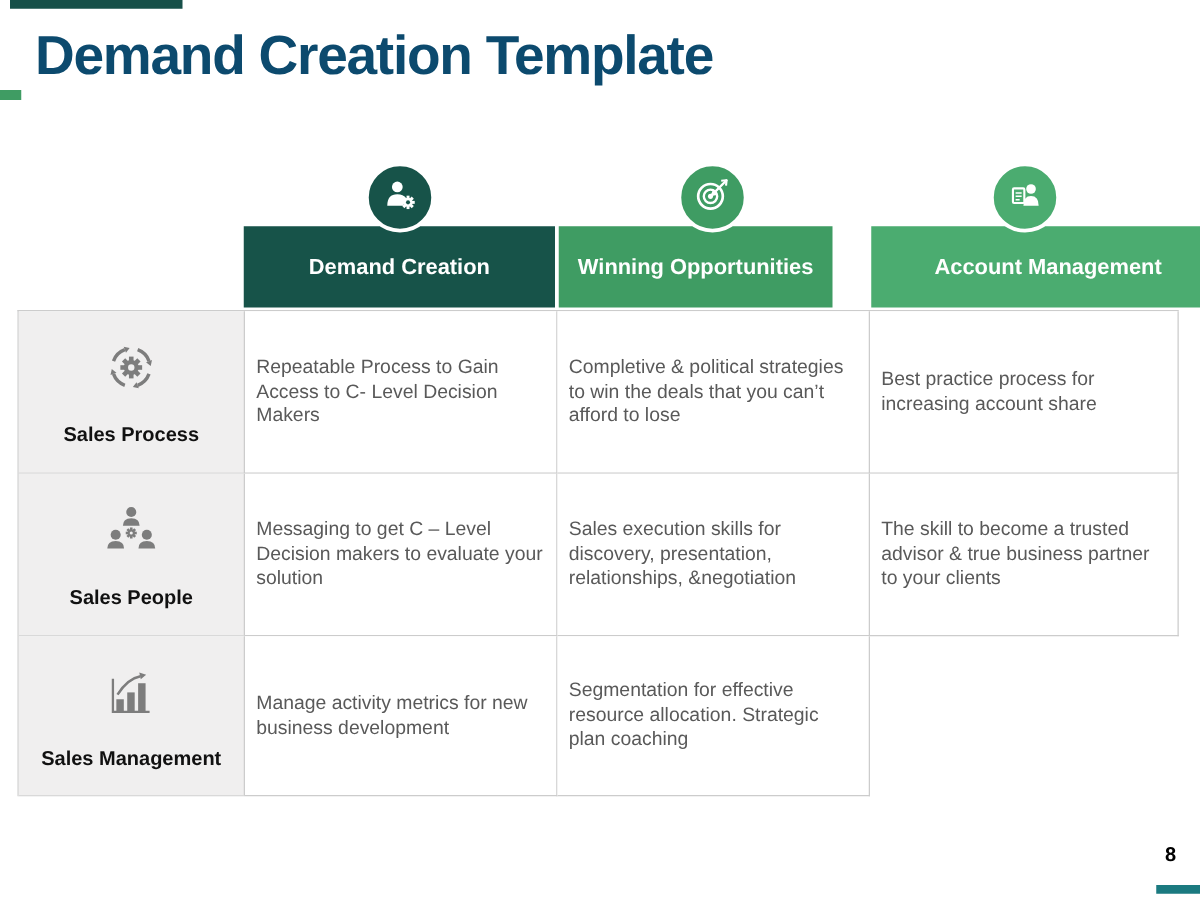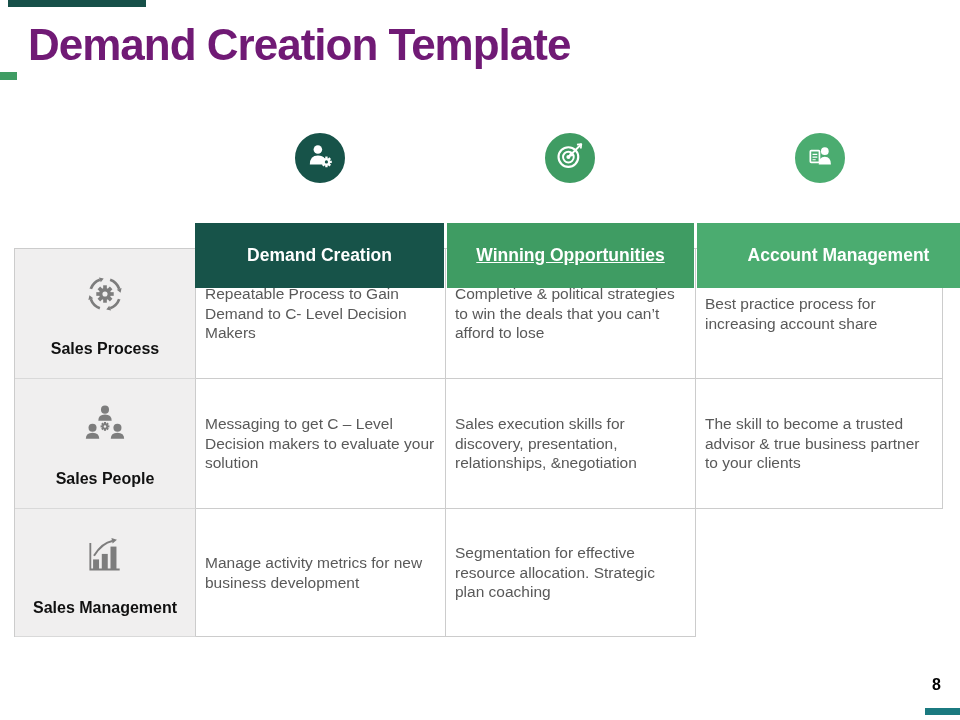--- a/index.html
+++ b/index.html
@@ -5,37 +5,37 @@
   * { margin:0; padding:0; box-sizing:border-box; }
   html,body { background:#fff; }
   .slide {
     position:relative; width:960px; height:720px; background:#ffffff;
     font-family:"Liberation Sans", sans-serif; overflow:hidden;
   }
   .top-bar { position:absolute; left:8px; top:0; width:138px; height:7px; background:#175049; }
   .left-dash { position:absolute; left:0; top:72px; width:17px; height:8px; background:#3F9C63; }
   .title {
     position:absolute; left:28px; top:22px; font-size:44px; font-weight:700;
-    color:#701a75; letter-spacing:-1px; line-height:1.05; white-space:nowrap;
+    color:#0c4a6e; letter-spacing:-1px; line-height:1.05; white-space:nowrap;
   }
   
   .hdr-circle {
     position:absolute; top:130px; width:56px; height:56px; border-radius:50%;
     border:3px solid #fff; display:flex; align-items:center; justify-content:center; z-index:2;
   }
   .hc1 { left:292px; background:#175349; }
   .hc2 { left:542px; background:#3F9C63; }
   .hc3 { left:792px; background:#4BAC70; }
   
   .band {
     position:absolute; top:181px; height:65px; display:flex; align-items:center;
-    justify-content:center; color:#fff; font-weight:700; font-size:17.5px; z-index:1;margin-top:42px;
+    justify-content:center; color:#fff; font-weight:700; font-size:17.5px; z-index:1;
   }
   .b1 { left:195px; width:249px; background:#175349; }
-  .b2 { left:447px; width:247px; background:#3F9C63;text-decoration:underline; }
+  .b2 { left:447px; width:219px; background:#3F9C63; }
   .b3 { left:697px; width:283px; background:#4BAC70; }
   
   .table-body {
     position:absolute; left:14px; top:248px;
     display:grid; grid-template-columns:181px 250px 250px 247px;
     grid-template-rows:130px 130px 128px;
     border-top:1px solid #cccccc; border-left:1px solid #cccccc;
   }
   .hcell {
     background:#F0EFEF; border-right:1px solid #cccccc; border-bottom:1px solid #d9d9d9;
@@ -134,21 +134,21 @@
               <rect x="-2" y="-9.5" width="4" height="19" transform="rotate(135)"></rect>
             </g>
             <circle r="6.5" fill="#7d7d7d"></circle>
             <circle r="2.8" fill="#F0EFEF"></circle>
           </g>
         </svg>
       </span>
       <span class="row-label">Sales Process</span>
     </div>
     <div class="bcell">
-      <span>Repeatable Process to Gain Demand to C- Level Decision Makers</span>
+      <span>Repeatable Process to Gain Access to C- Level Decision Makers</span>
     </div>
     <div class="bcell">
       <span>Completive &amp; political strategies to win the deals that you can’t afford to lose</span>
     </div>
     <div class="bcell">
       <span>Best practice process for increasing account share</span>
     </div>
 
     <div class="hcell">
       <span class="icon-box">

